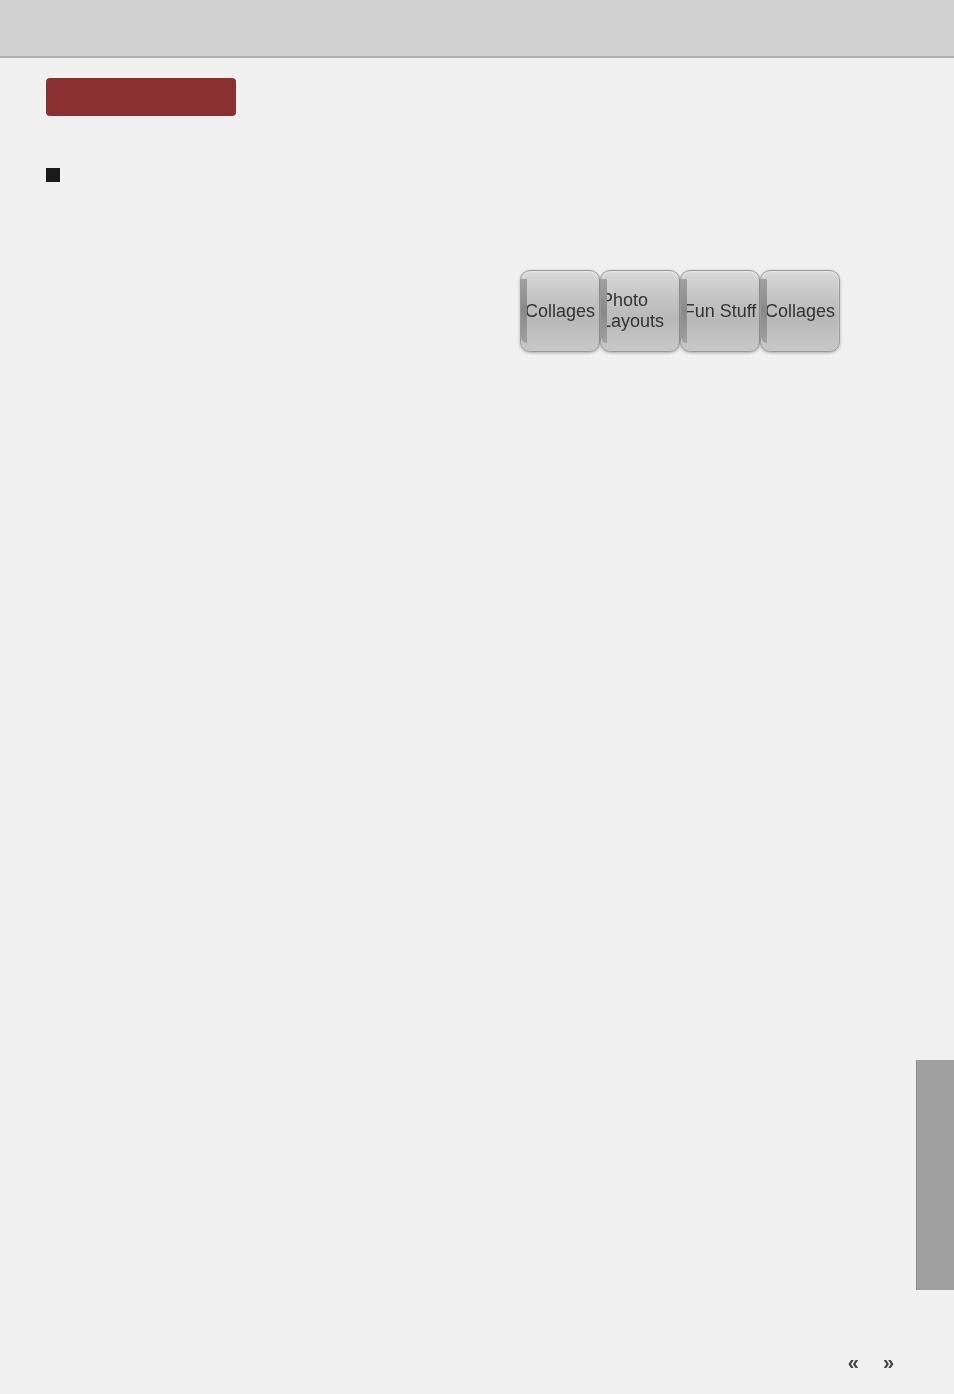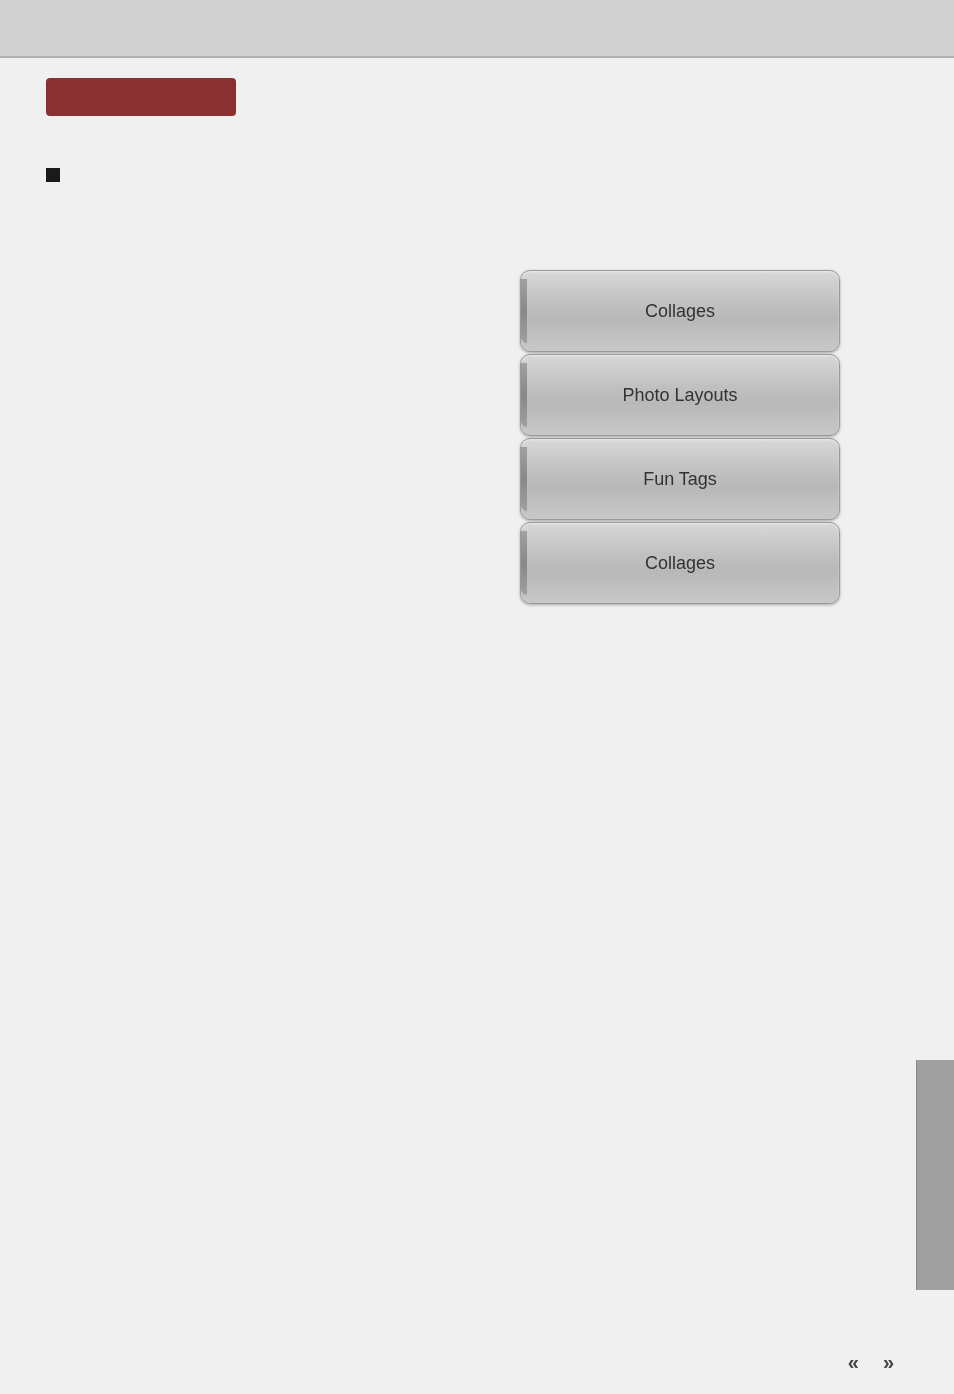--- a/index.html
+++ b/index.html
@@ -47,21 +47,21 @@
       background-color: #1a1a1a;
     }
 
     
     .menu-container {
       position: absolute;
       top: 270px;
       left: 520px;
       width: 320px;
       display: flex;
-      flex-direction: column;
+      flex-direction: row;
       gap: 0px;
     }
 
     
     .menu-button {
       width: 100%;
       height: 82px;
       background: linear-gradient(to bottom, #d8d8d8 0%, #c0c0c0 40%, #b8b8b8 60%, #c8c8c8 100%);
       border: 1px solid #999;
       border-radius: 10px;
@@ -123,21 +123,21 @@
 
 <div class="top-button">
 </div>
 
 <div class="bullet-square">
 </div>
 
 <div class="menu-container">
 <div class="menu-button">Collages</div>
     <div class="menu-button">Photo Layouts</div>
-    <div class="menu-button">Fun Tags</div>
+    <div class="menu-button">Fun Stuff</div>
     <div class="menu-button">Collages</div>
   </div>
 
 <div class="right-scrollbar">
 </div>
 
 <div class="bottom-nav">
   <span class="nav-arrow">«</span>
   <span class="nav-arrow">»</span>
 </div>

